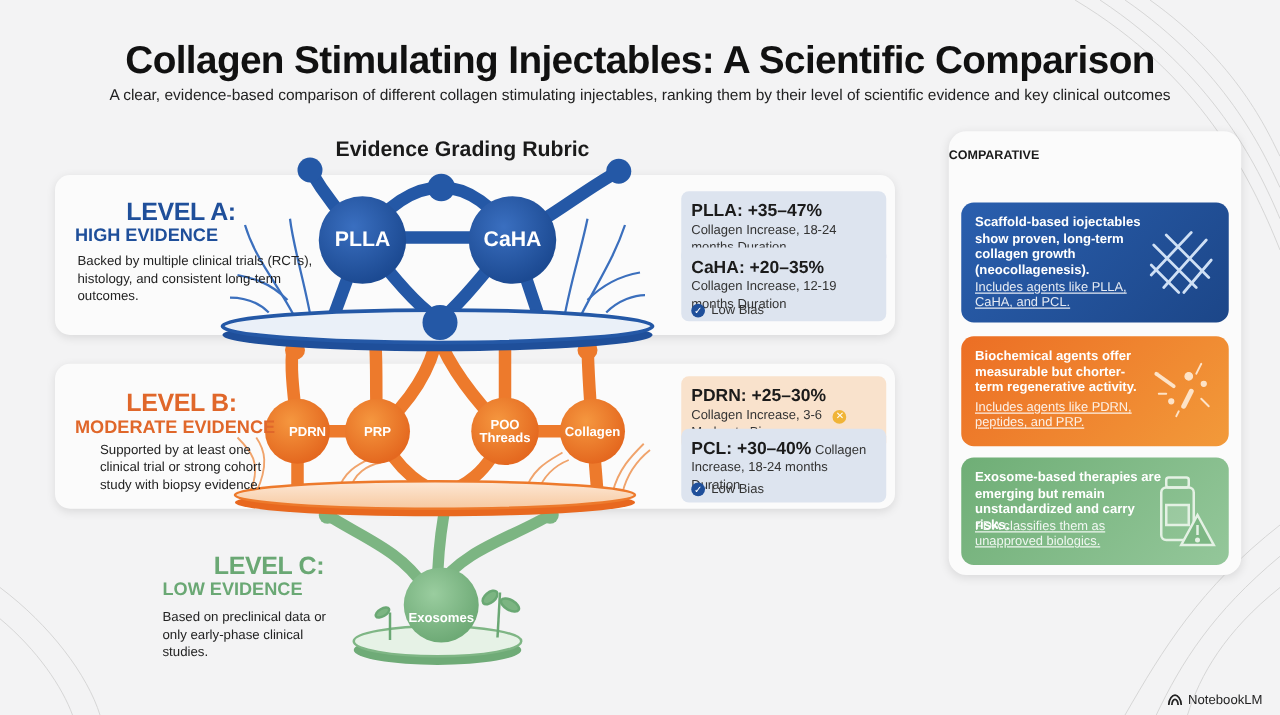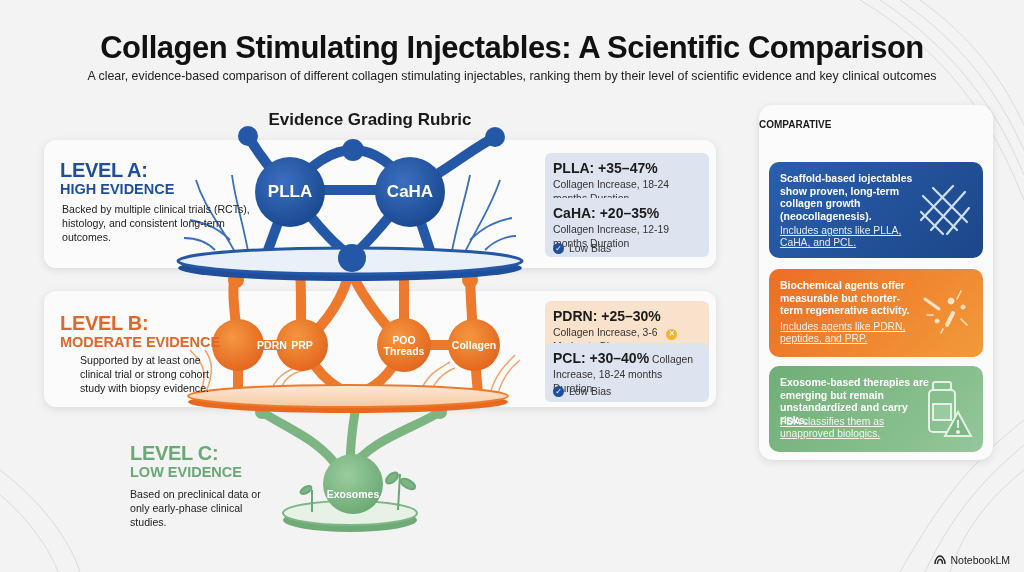--- a/index.html
+++ b/index.html
@@ -5,21 +5,21 @@
   html,body{margin:0;padding:0;}
   body{width:1024px;height:572px;overflow:hidden;background:#f3f3f4;font-family:"Liberation Sans",sans-serif;position:relative;color:#1b1b1b;}
   .bg-lines{position:absolute;inset:0;pointer-events:none;}
   .title{position:absolute;left:0;right:0;top:30px;text-align:center;font-size:31px;font-weight:700;letter-spacing:-0.5px;color:#111;}
   .subtitle{position:absolute;left:0;right:0;top:69px;text-align:center;font-size:12.4px;color:#222;}
   .rubric-title{position:absolute;left:240px;top:110px;width:260px;text-align:center;font-size:17px;font-weight:700;color:#1a1a1a;}
   .level-card{position:absolute;background:#fbfbfb;border-radius:12px;box-shadow:0 2px 8px rgba(0,0,0,0.10);}
   .card-a{left:44px;top:140px;width:672px;height:128px;}
   .card-b{left:44px;top:291px;width:672px;height:116px;}
   .level-head{position:absolute;font-weight:700;line-height:1;}
-  .level-title{font-size:20px;letter-spacing:-0.3px;}
+  .level-title{font-size:20px;letter-spacing:-0.3px;margin-left:41px;}
   .level-sub{font-size:14.5px;margin-top:2px;}
   .level-desc{position:absolute;font-size:10.6px;line-height:1.3;color:#222;width:190px;}
   .stat{position:absolute;border-radius:6px;padding:6px 8px;font-size:10.4px;color:#333;line-height:1.35;}
   .stat b{font-size:14px;color:#1b1b1b;}
   .stat-blue{background:#dde4ef;}
   .stat-orange{background:#f9e2cc;}
   .bias{position:absolute;font-size:10.4px;color:#333;display:flex;align-items:center;gap:5px;}
   .chk{width:11px;height:11px;border-radius:50%;background:#1f4f9a;color:#fff;font-size:8px;display:inline-flex;align-items:center;justify-content:center;}
   .xbadge{width:11px;height:11px;border-radius:50%;background:#f0b437;color:#fff;font-size:8px;display:inline-flex;align-items:center;justify-content:center;}
   .diagram{position:absolute;left:0;top:0;width:1024px;height:572px;}
@@ -162,21 +162,21 @@
 
   <ellipse cx="350" cy="268" rx="172" ry="13" fill="#1f4f9a"></ellipse>
   <ellipse cx="350" cy="261" rx="172" ry="13" fill="#eaf0f8" stroke="#2458a6" stroke-width="3"></ellipse>
   <circle cx="352" cy="258" r="14" fill="#2458a6"></circle>
   <circle cx="290" cy="192" r="35" fill="url(#gBlue)"></circle>
   <circle cx="410" cy="192" r="35" fill="url(#gBlue)"></circle>
 </svg>
 
 <div class="node-label" style="left:290px;top:192px;font-size:17px;">PLLA</div>
 <div class="node-label" style="left:410px;top:192px;font-size:17px;">CaHA</div>
-<div class="node-label" style="left:250px;top:346px;font-size:10.5px;padding-left:44px;">PDRN</div>
+<div class="node-label" style="left:224px;top:346px;font-size:10.5px;padding-left:44px;">PDRN</div>
 <div class="node-label" style="left:302px;top:346px;font-size:10.5px;">PRP</div>
 <div class="node-label" style="left:404px;top:346px;font-size:10.5px;width:46px;">POO Threads</div>
 <div class="node-label" style="left:474px;top:346px;font-size:10.5px;">Collagen</div>
 <div class="node-label" style="left:353px;top:495px;font-size:10.5px;">Exosomes</div>
 
 <div class="rubric-title">Evidence Grading Rubric</div>
 
 <div class="level-head" style="left:60px;top:160px;color:#1f4f9a;">
   <div class="level-title">LEVEL A:</div>
   <div class="level-sub">HIGH EVIDENCE</div>

